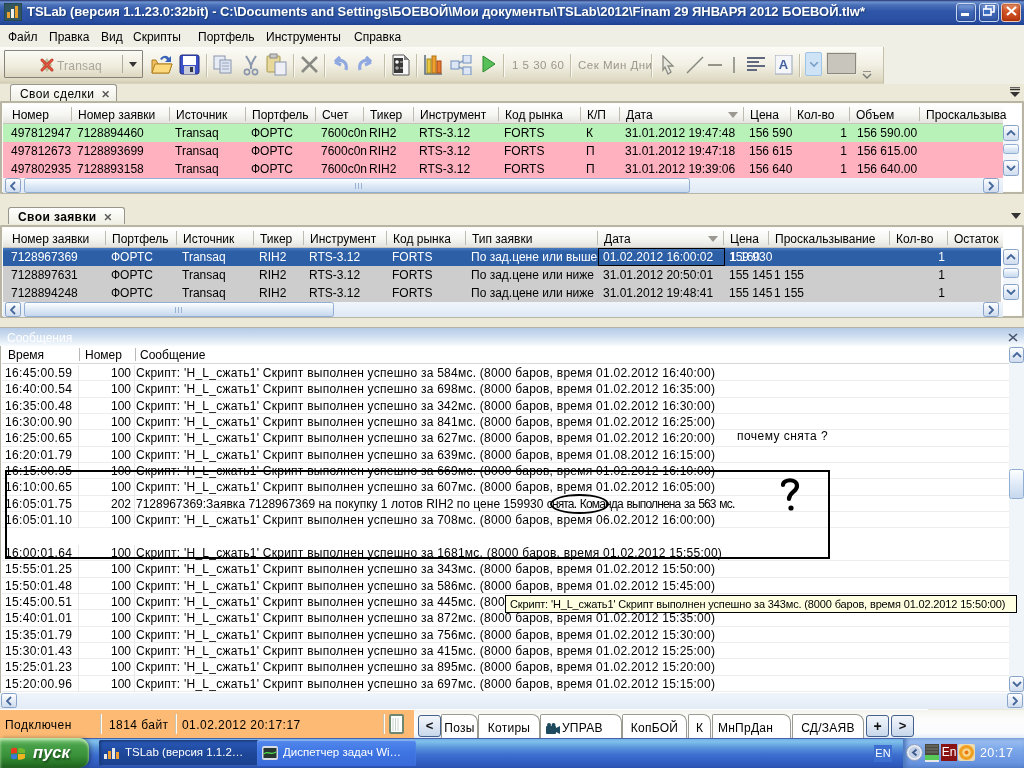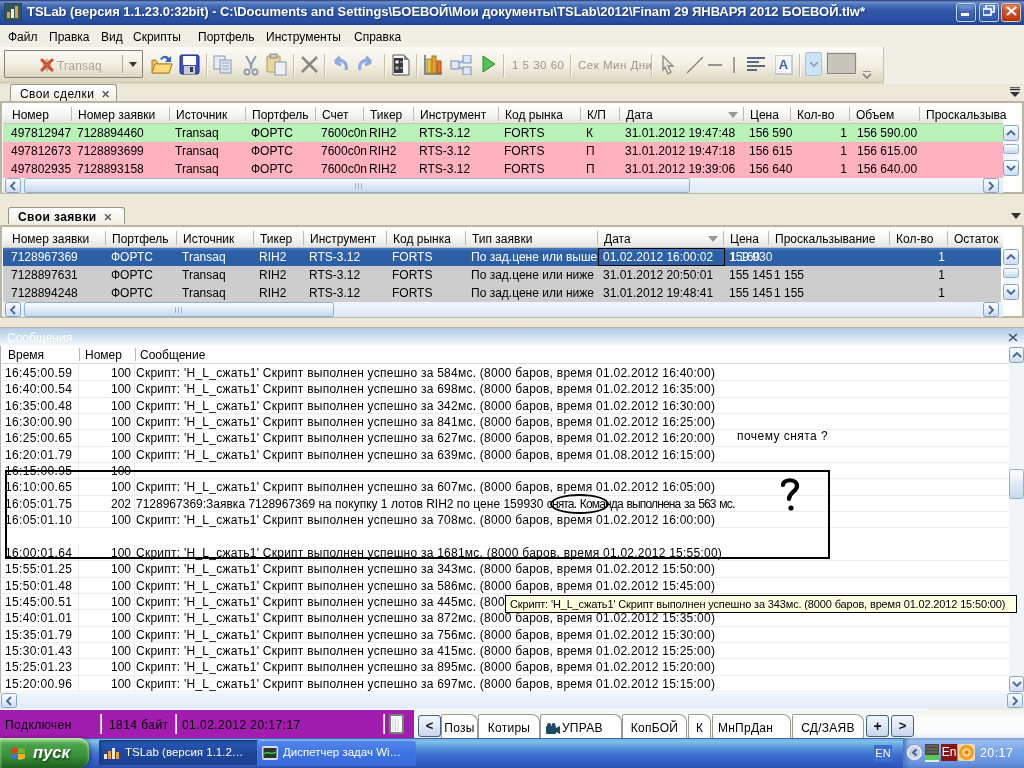--- a/index.html
+++ b/index.html
@@ -34,21 +34,21 @@
 #msgs{left:0;top:346px;width:1024px;height:347px;background:#fff;border-left:1px solid #b4b2a6}
 .mrow{position:absolute;left:1px;width:1007px;border-bottom:1px solid #ededed;background:#fff}
 .mtime{position:absolute;left:3px;top:1px;font-size:12px;letter-spacing:.35px}
 .mnum{position:absolute;left:77px;width:52px;top:1px;text-align:right;font-size:12px}
 .mtext{position:absolute;left:134px;top:1px;white-space:nowrap;font-size:12px;letter-spacing:.25px}
 .msep{position:absolute;top:0;width:1px;background:#e8e8e8}
 #annrect{left:5px;top:470px;width:825px;height:89px;border:2px solid #000}
 #anncircle{left:550px;top:494px;width:59px;height:20px;border:2px solid #000;border-radius:50%}
 #annwhy{left:737px;top:429px;font-size:12px;letter-spacing:.45px}
 #tooltip{left:505px;top:595px;width:512px;height:18px;background:#ffffe1;border:1px solid #000;font-size:11px;letter-spacing:-0.15px;padding:2px 0 0 4px;white-space:nowrap;overflow:hidden}
-#statusbar{left:0;top:709px;width:928px;height:29px;background:#a21caf;border-top:1px solid #fff}
+#statusbar{left:0;top:709px;width:928px;height:29px;background:#fdba74;border-top:1px solid #fff}
 .ssep{position:absolute;top:4px;width:1px;height:20px;background:#c8c5b2;box-shadow:1px 0 0 #fbfaf4}
 .stext{position:absolute;top:8px;font-size:12px;letter-spacing:.45px}
 .btab{position:absolute;top:4px;height:25px;background:#fff;border:1px solid #9a9a90;border-bottom:none;border-radius:2px 8px 0 0;font-size:12px;letter-spacing:.25px;text-align:center;padding-top:6px;white-space:nowrap}
 .bbtn{position:absolute;background:linear-gradient(180deg,#f2f6fb 0%,#dfe8f4 50%,#c6d6ea 100%);border:1px solid #44608c;border-radius:3px;text-align:center;font-size:13px;color:#111;font-weight:bold}
 #taskbar{left:0;top:738px;width:1024px;height:30px;background:linear-gradient(180deg,#30388a 0%,#74b4e8 5%,#7fc0ea 12%,#5a96dc 32%,#3e70d0 55%,#3462c6 75%,#2e58ba 92%,#2a50ac 100%)}
 #startbtn{left:0;top:0;width:89px;height:30px;border-radius:0 10px 10px 0;background:linear-gradient(180deg,#7cc87c 0%,#48a048 25%,#389038 60%,#277427 85%,#1d5c1d 100%);box-shadow:inset 0 2px 3px #c0e8b0,2px 0 4px rgba(0,0,0,.35);color:#fff;font-weight:bold;font-style:italic;font-size:16.5px;text-align:center;line-height:28px;text-shadow:1px 2px 2px #1a4a1a;padding-left:14px}
 .taskbtn{position:absolute;top:2px;height:26px;border-radius:2.5px;font-size:11.5px;color:#fff;padding:6px 4px 0 26px;white-space:nowrap;overflow:hidden}
 #task1{left:99px;width:179px;background:linear-gradient(180deg,#2a59b8 0%,#1d4698 55%,#1b4290 100%);box-shadow:inset 1px 1px 3px #112c60,inset 0 0 0 1px #3a66b8}
 #task2{left:257px;width:159px;background:linear-gradient(180deg,#5288ec 0%,#3e74e2 50%,#3a6ada 100%);box-shadow:inset 0 1px 1px #8ab0f4}
 #tray{left:903px;top:0;width:121px;height:30px;background:linear-gradient(180deg,#a6c6f2 0%,#7ea9ea 35%,#6d99e4 70%,#5f8ad8 100%);box-shadow:inset 3px 0 4px #4a74b8}
@@ -458,41 +458,42 @@
 <div class="mrow" style="top:100.75px;height:16.35px">
 <span class="mtime">16:20:01.79</span>
       <span class="mnum">100</span>
       <span class="mtext">Скрипт: 'H_L_сжать1' Скрипт выполнен успешно за 639мс. (8000 баров, время 01.08.2012 16:15:00)</span>
 <span class="msep" style="left:76px;height:16.35px"></span>
       <span class="msep" style="left:132px;height:16.35px"></span>
 </div>
 <div class="mrow" style="top:117.10px;height:16.35px">
 <span class="mtime">16:15:00.95</span>
       <span class="mnum">100</span>
+      <span class="mtext">Скрипт: 'H_L_сжать1' Скрипт выполнен успешно за 669мс. (8000 баров, время 01.02.2012 16:10:00)</span>
 <span class="msep" style="left:76px;height:16.35px"></span>
       <span class="msep" style="left:132px;height:16.35px"></span>
 </div>
 <div class="mrow" style="top:133.45px;height:16.35px">
 <span class="mtime">16:10:00.65</span>
       <span class="mnum">100</span>
       <span class="mtext">Скрипт: 'H_L_сжать1' Скрипт выполнен успешно за 607мс. (8000 баров, время 01.02.2012 16:05:00)</span>
 <span class="msep" style="left:76px;height:16.35px"></span>
       <span class="msep" style="left:132px;height:16.35px"></span>
 </div>
 <div class="mrow" style="top:149.80px;height:16.35px">
 <span class="mtime">16:05:01.75</span>
       <span class="mnum">202</span>
       <span class="mtext" style="letter-spacing:0px"><span style="letter-spacing:0px">7128967369:Заявка 7128967369 на покупку 1 лотов RIH2 по цене 159930 </span><span style="letter-spacing:-.85px;word-spacing:1.2px">снята. Команда выполнена за 563 мс.</span></span>
 <span class="msep" style="left:76px;height:16.35px"></span>
       <span class="msep" style="left:132px;height:16.35px"></span>
 </div>
 <div class="mrow" style="top:166.15px;height:16.35px">
 <span class="mtime">16:05:01.10</span>
       <span class="mnum">100</span>
-      <span class="mtext">Скрипт: 'H_L_сжать1' Скрипт выполнен успешно за 708мс. (8000 баров, время 01.02.2012 16:00:00)</span>
+      <span class="mtext">Скрипт: 'H_L_сжать1' Скрипт выполнен успешно за 708мс. (8000 баров, время 06.02.2012 16:00:00)</span>
 <span class="msep" style="left:76px;height:16.35px"></span>
       <span class="msep" style="left:132px;height:16.35px"></span>
 </div>
 <div class="mrow" style="top:198.85px;height:16.35px">
 <span class="mtime">16:00:01.64</span>
       <span class="mnum">100</span>
       <span class="mtext">Скрипт: 'H_L_сжать1' Скрипт выполнен успешно за 1681мс. (8000 баров, время 01.02.2012 15:55:00)</span>
 <span class="msep" style="left:76px;height:16.35px"></span>
       <span class="msep" style="left:132px;height:16.35px"></span>
 </div>

